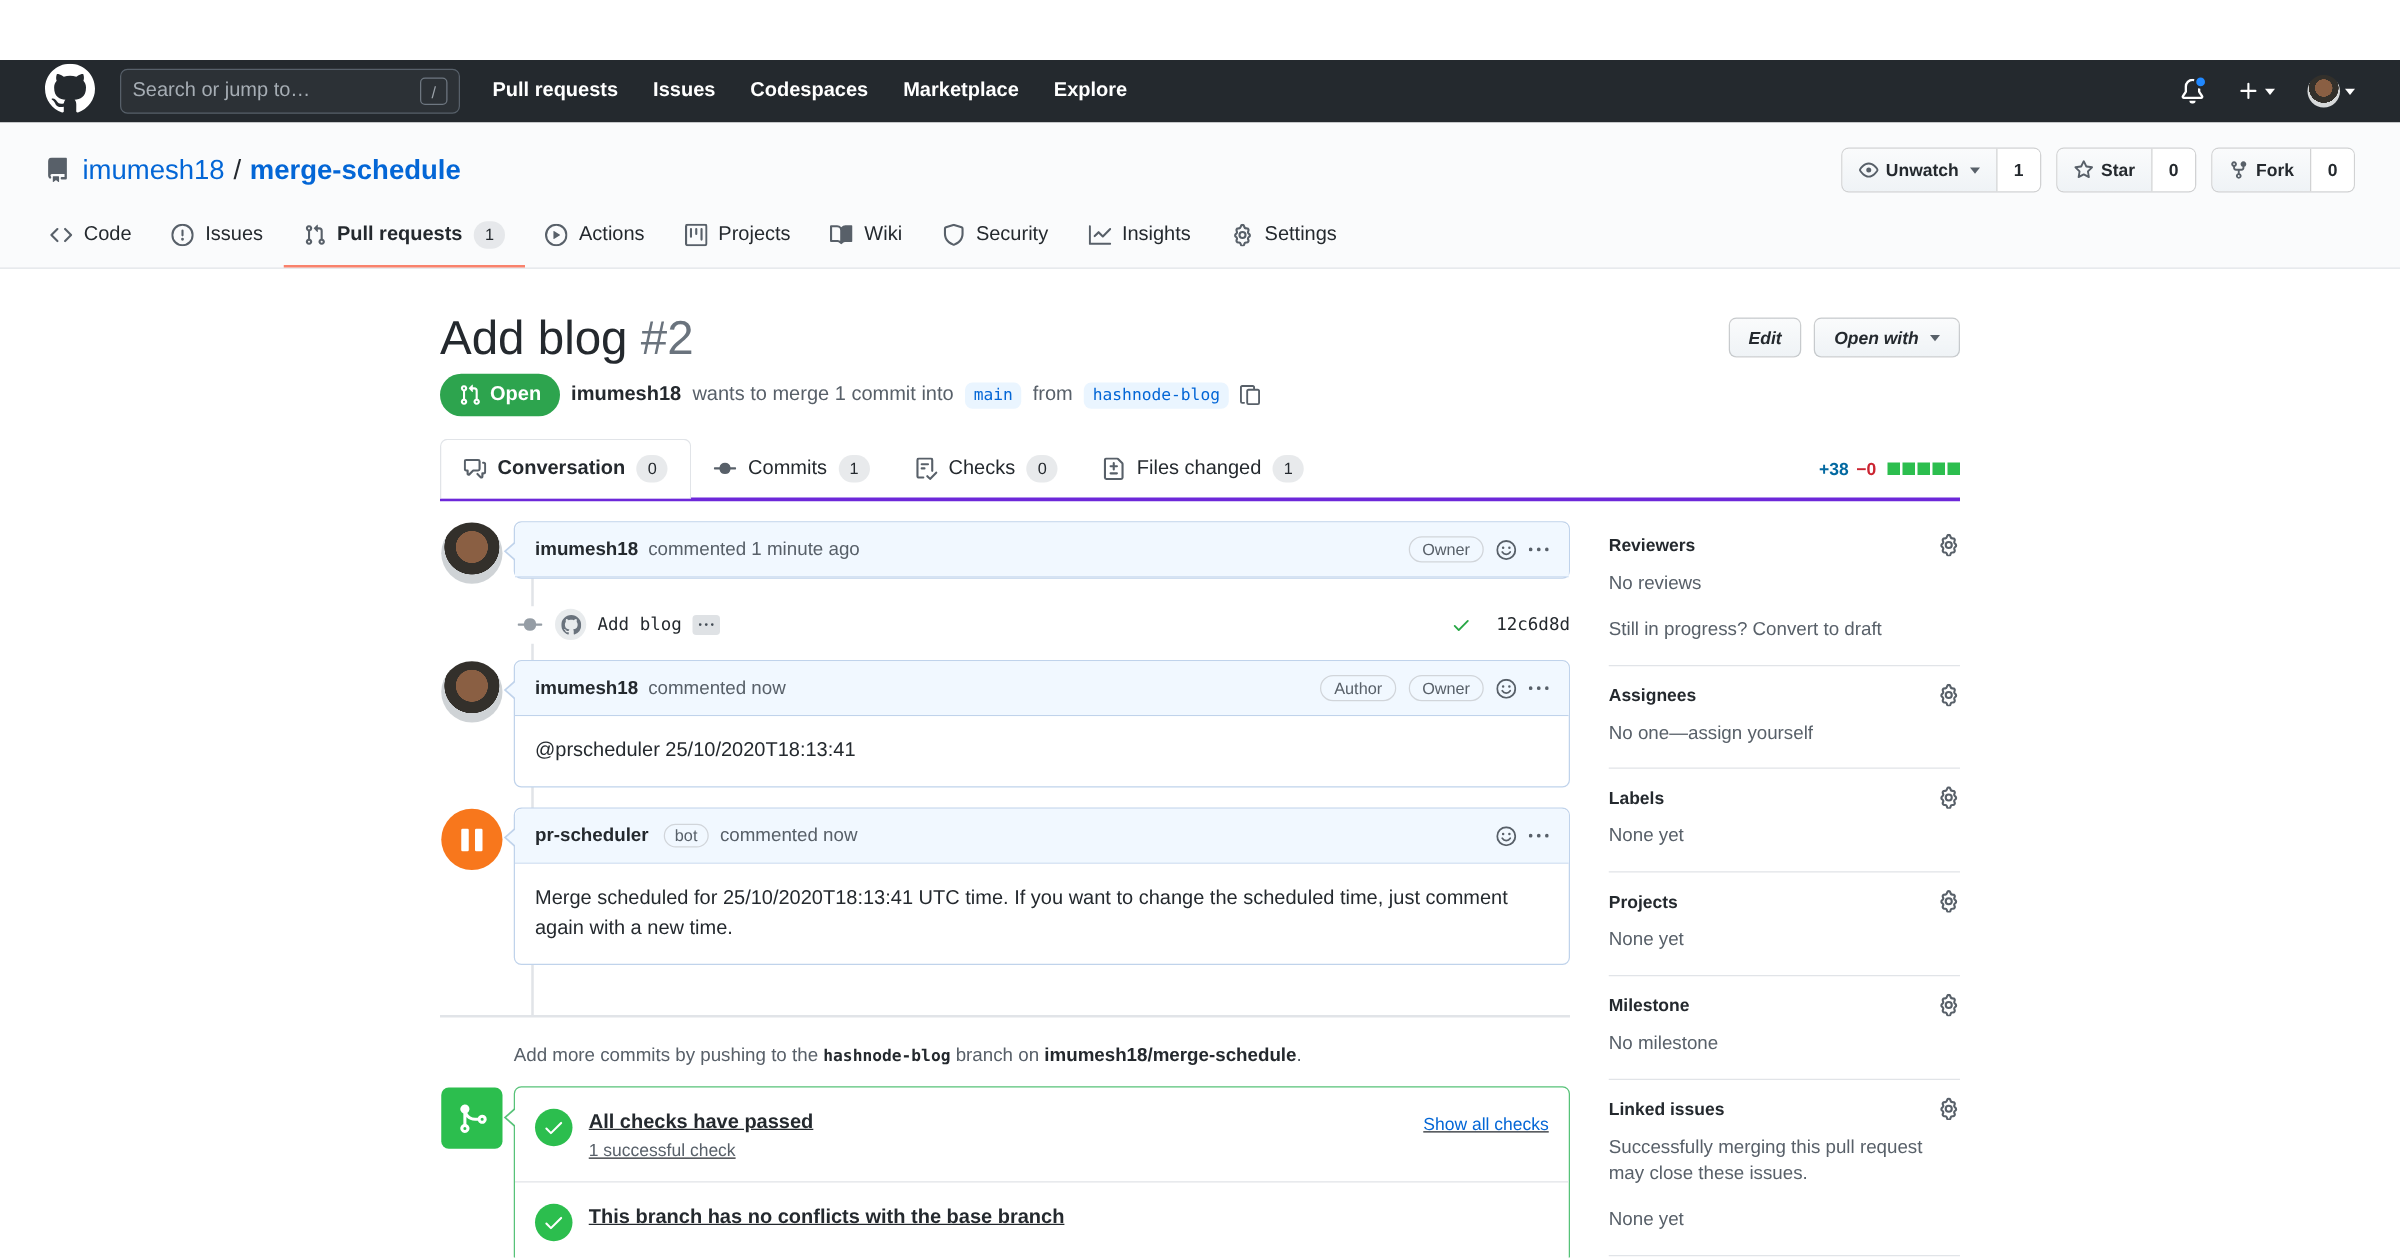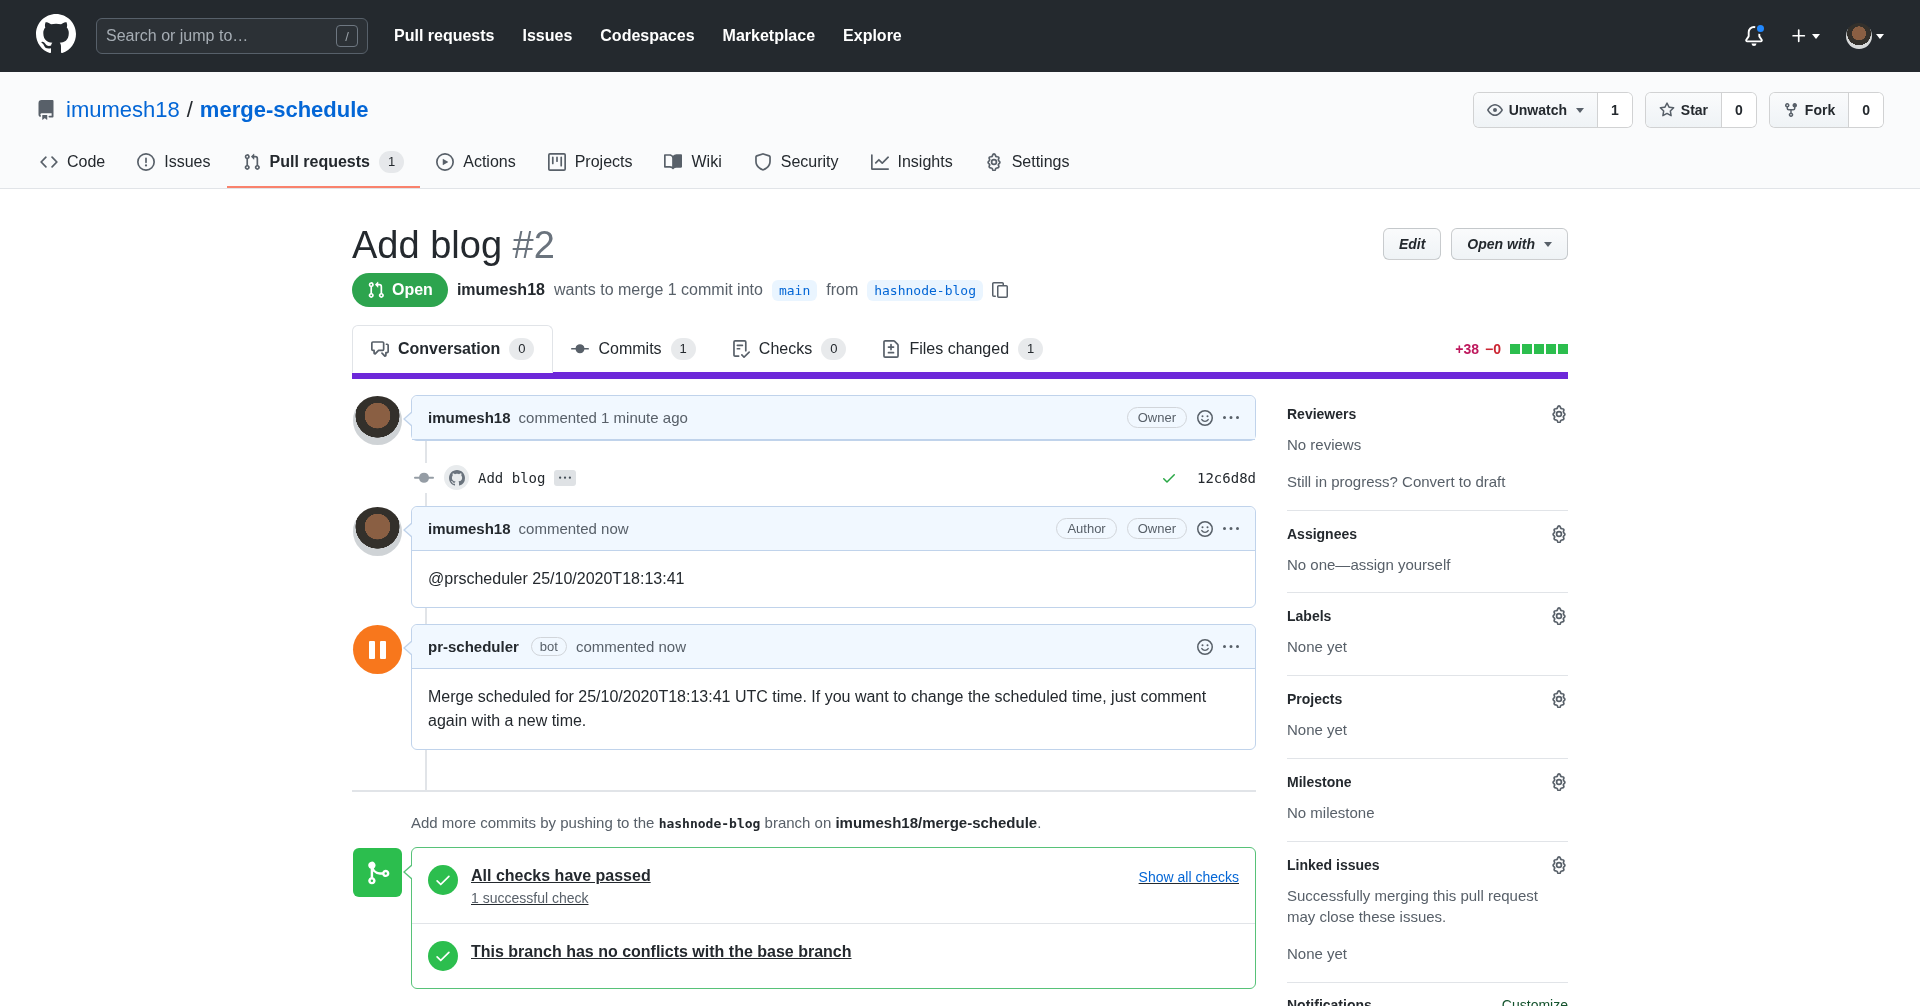--- a/index.html
+++ b/index.html
@@ -5,22 +5,22 @@
   * { margin:0; padding:0; box-sizing:border-box; }
   html,body { width:1920px; height:1006px; overflow:hidden; background:#fff;
     font-family:"Liberation Sans", sans-serif; color:#24292e; }
   a { text-decoration:none; color:inherit; }
   svg.oct { width:18px; height:18px; display:block; }
   .oct-16 { width:16px!important; height:16px!important; }
   .oct-20 { width:20px!important; height:20px!important; }
   .oct-26 { width:26px!important; height:26px!important; }
 
   
-  .navbar { height:72px; background:#24292e; display:flex; align-items:center;
-    padding:0 36px; color:#fff; }
+  .navbar { height:50px; background:#24292e; display:flex; align-items:center;
+    padding:0 36px; color:#fff;margin-top:48px; }
   .gh-logo { width:40px; height:40px; fill:#fff; flex:none; }
   .nav-search { margin-left:20px; width:272px; height:36px; border:1px solid #57606a;
     border-radius:6px; display:flex; align-items:center; padding:0 9px;
     background:rgba(255,255,255,.04); }
   .nav-search input { flex:1; background:transparent; border:0; outline:none;
     color:#fff; font-size:16px; font-family:inherit; min-width:0; }
   .nav-search input::placeholder { color:#a6adb4; }
   .slash-badge { width:22px; height:22px; border:1px solid #6e7781; border-radius:4px;
     color:#9aa1a8; font-size:13px; display:flex; align-items:center; justify-content:center; flex:none; }
   .nav-links { display:flex; gap:28px; margin-left:26px; }
@@ -71,29 +71,29 @@
     border:1px solid rgba(27,31,35,.2); border-radius:6px;font-style:italic; }
   .pr-meta { margin-top:6px; display:flex; align-items:center; gap:9px;
     font-size:16px; color:#586069; }
   .state-pill { display:inline-flex; align-items:center; gap:7px; background:#2da44e;
     color:#fff; font-weight:700; font-size:16px; padding:8px 15px; border-radius:999px; }
   .pr-meta b { color:#24292e; font-weight:700; }
   .branch-label { font-family:"DejaVu Sans Mono", monospace; font-size:13px;
     color:#0366d6; background:#eaf5ff; padding:3px 7px; border-radius:6px; }
   .clippy { color:#586069; }
 
-  .pr-tabs { margin-top:18px; border-bottom:7px solid #6d28d9; display:flex; position:relative; }
+  .pr-tabs { margin-top:18px; border-bottom:3px solid #6d28d9; display:flex; position:relative; }
   .pr-tab { display:flex; align-items:center; gap:9px; padding:12px 18px; font-size:16px;
     color:#24292e; margin-bottom:-1px; }
   .pr-tab .oct { color:#586069; }
   .pr-tab.active { border:1px solid #e1e4e8; border-bottom:1px solid #fff;
     border-radius:6px 6px 0 0; font-weight:700; background:#fff; }
   .diffstat { position:absolute; right:0; top:50%; transform:translateY(-50%);
     display:flex; align-items:center; font-size:14px; font-weight:700; }
-  .add { color:#be185d; } .del { color:#cb2431; margin-left:6px; }
+  .add { color:#0369a1; } .del { color:#cb2431; margin-left:6px; }
   .blocks { display:flex; margin-left:7px; }
   .block { width:10px; height:10px; background:#2cbe4e; margin-left:2px; }
 
   .columns { display:flex; margin-top:16px; }
   .timeline { width:904px; flex:none; }
   .tl-items { position:relative; padding-bottom:6px; }
   .tl-items::before { content:''; position:absolute; left:73px; top:8px; bottom:-18px;
     width:2px; background:#e1e4e8; }
 
   .comment { position:relative; margin-left:59px; margin-bottom:16px;

